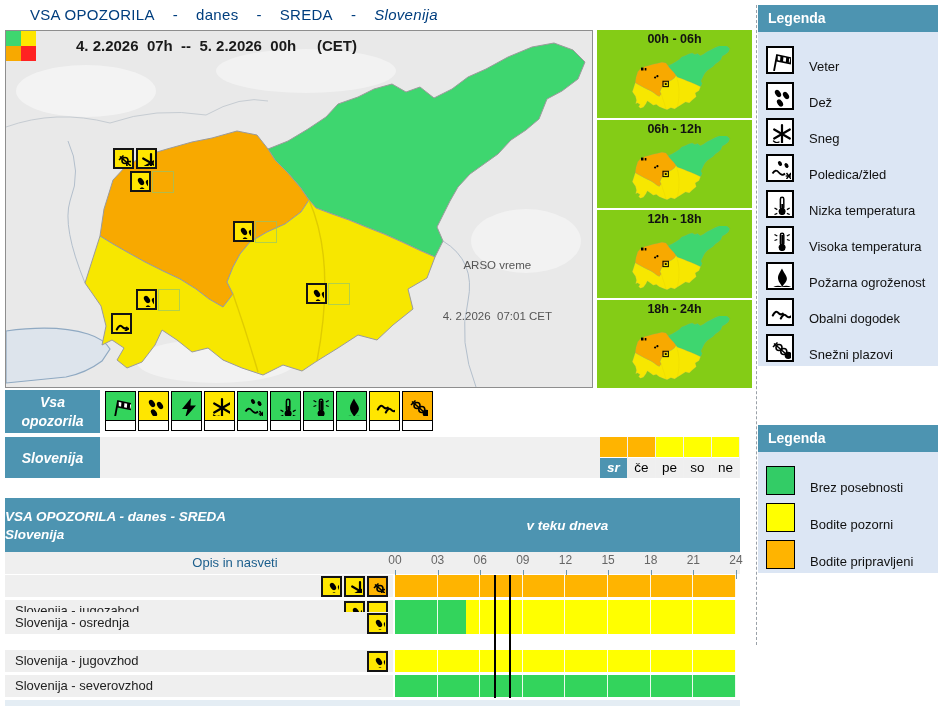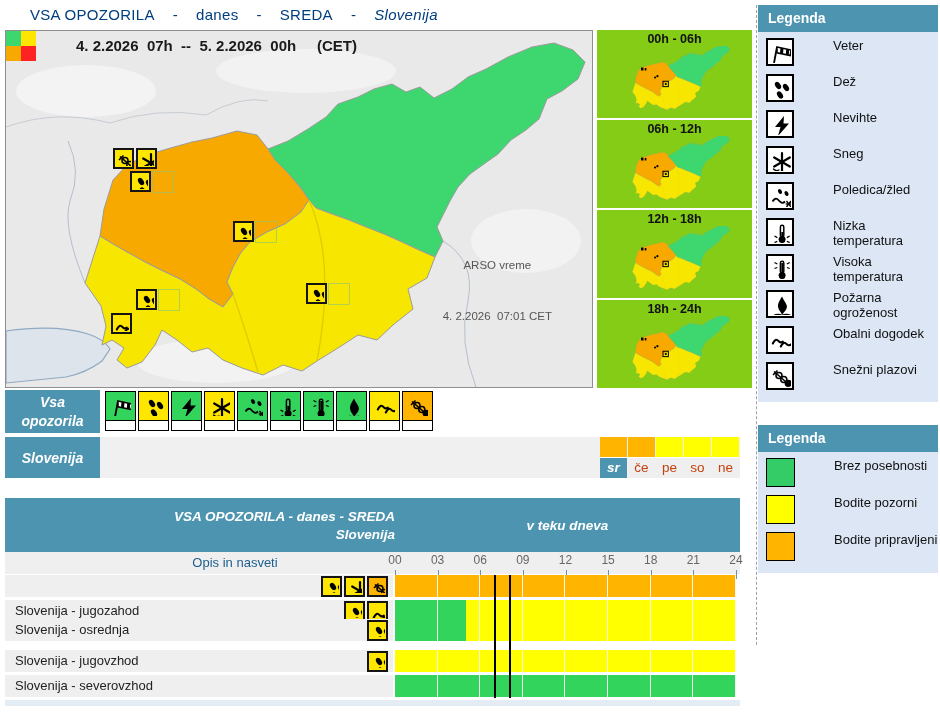--- a/index.html
+++ b/index.html
@@ -26,46 +26,46 @@
   
   #mini-col{position:absolute;left:597px;top:30px;width:155px;height:358px;}
   .mini-cell{position:absolute;left:0;width:155px;height:88px;background:#84cc16;}
   .mini-cell h4{margin:2px 0 0;text-align:center;font-size:12.5px;font-weight:bold;color:#111;}
   .mini-cell svg{display:block;margin:0 auto;}
   
   .vdash{position:absolute;left:756px;top:5px;height:640px;border-left:1px dashed #9aa1a8;}
   .legend-box{position:absolute;left:758px;width:180px;}
   .legend-head{height:27px;background:#4d94b1;color:#fff;font-weight:bold;font-size:14px;line-height:27px;padding-left:10px;}
   .legend-body{background:#dce6f4;padding:6px 0 4px 8px;}
-  .legend-row{display:flex;align-items:flex-start;height:36px;gap:24px;}
+  .legend-row{display:flex;align-items:flex-end;height:36px;}
   .licon{width:28px;height:28px;background:#fff;border:2px solid #000;box-sizing:border-box;display:flex;align-items:center;justify-content:center;flex:0 0 auto;}
   .licon svg{width:21px;height:21px;}
   .lswatch{width:29px;height:29px;border:1px solid #000;box-sizing:border-box;flex:0 0 auto;}
   .legend-row span{margin-left:15px;font-size:13px;color:#111;}
   .legend-colors .legend-row{height:37px;}
   
   #all-warnings{position:absolute;left:5px;top:390px;width:735px;height:43px;}
   #aw-label{position:absolute;left:0;top:0;width:95px;height:43px;background:#4d94b1;color:#fff;font-weight:bold;font-style:italic;font-size:14px;text-align:center;line-height:1.3;display:flex;flex-direction:column;justify-content:center;}
   #aw-strip{position:absolute;left:100px;top:1px;display:flex;gap:2px;}
   .strip-cell{width:31px;height:40px;border:1px solid #000;background:#fff;box-sizing:border-box;}
   .strip-ic{height:28px;border-bottom:1px solid #000;display:flex;align-items:center;justify-content:center;}
   .strip-ic svg{width:20px;height:20px;}
   
   #region-row{position:absolute;left:5px;top:437px;width:735px;height:41px;}
   #rr-label{position:absolute;left:0;top:0;width:95px;height:41px;background:#4d94b1;color:#fff;font-weight:bold;font-style:italic;font-size:14px;display:flex;align-items:center;justify-content:center;}
   #rr-strip{position:absolute;left:95px;top:0;width:640px;height:41px;background:#f0f0f0;}
   #day-group{position:absolute;left:595px;top:0;display:flex;gap:1px;}
   .day-col{width:27px;display:flex;flex-direction:column;}
   .day-sq{height:20px;border-bottom:1px solid #fff;}
-  .day-tab{height:20px;background:#efefef;color:#c2410c;font-size:13.5px;text-align:center;line-height:20px;cursor:pointer;}
+  .day-tab{height:20px;background:#efefef;color:#000000;font-size:13.5px;text-align:center;line-height:20px;cursor:pointer;}
   .day-tab.sel{background:#4d94b1;color:#fff;font-weight:bold;font-style:italic;}
   
   #warn-table{position:absolute;left:5px;top:498px;width:735px;height:210px;}
   #wt-head{position:absolute;left:0;top:0;width:735px;height:54px;background:#4d94b1;color:#fff;}
-  #wt-head .l{position:absolute;left:0;top:0;width:390px;height:54px;display:flex;flex-direction:column;justify-content:center;align-items:flex-end;gap:3px;}
+  #wt-head .l{position:absolute;left:0;top:0;width:390px;height:54px;display:flex;flex-direction:column;justify-content:center;align-items:flex-start;gap:3px;}
   #wt-head .r{position:absolute;left:390px;top:0;width:345px;height:54px;display:flex;align-items:center;justify-content:center;}
   #wt-head span{font-weight:bold;font-style:italic;font-size:13.5px;}
   #wt-sub{position:absolute;left:0;top:54px;width:735px;height:22px;background:#efefef;}
   #wt-sub .opis{position:absolute;left:0;top:0;width:460px;text-align:center;line-height:21px;font-size:13px;color:#1b5e8c;}
   #hours-axis{position:absolute;left:390px;top:0;width:341px;height:22px;}
   #hours-axis span{position:absolute;top:1px;transform:translateX(-50%);font-size:12px;color:#666;}
   .tick{position:absolute;bottom:-5px;width:1px;height:9px;background:#6a93ab;}
   #rows-area{position:absolute;left:0;top:77px;width:735px;height:123px;}
   .trow{position:absolute;left:0;width:735px;height:22px;}
   .trow .lab-bg{position:absolute;left:0;top:0;width:388px;height:22px;background:#efefef;}
@@ -297,28 +297,20 @@
           <div class="licon">
             <svg>
               <use href="#i-rain"></use>
             </svg>
           </div>
           <span>Dež</span>
         </div>
       <div class="legend-row">
           <div class="licon">
             <svg>
-              <use href="#i-storm"></use>
-            </svg>
-          </div>
-          <span>Nevihte</span>
-        </div>
-      <div class="legend-row">
-          <div class="licon">
-            <svg>
               <use href="#i-snow"></use>
             </svg>
           </div>
           <span>Sneg</span>
         </div>
       <div class="legend-row">
           <div class="licon">
             <svg>
               <use href="#i-ice"></use>
             </svg>
@@ -564,21 +556,21 @@
                 <use href="#i-coastal"></use>
               </svg>
             </div>
         </div>
         <div class="bar">
             <div class="seg" style="left: 0%; width: 20.8333%; background: rgb(51, 212, 92);"></div>
             <div class="seg" style="left: 20.8333%; width: 79.1667%; background: rgb(255, 255, 0);"></div>
             <div class="grid"></div>
           </div>
       </div>
-      <div class="trow" style="top:44px">
+      <div class="trow" style="top:37px">
         <div class="lab-bg"></div>
         <div class="lab">Slovenija - osrednja</div>
         <div class="row-icons">
           <div class="chip" style="background-color: rgb(255, 230, 0);">
               <svg>
                 <use href="#i-rain"></use>
               </svg>
             </div>
         </div>
         <div class="bar">

